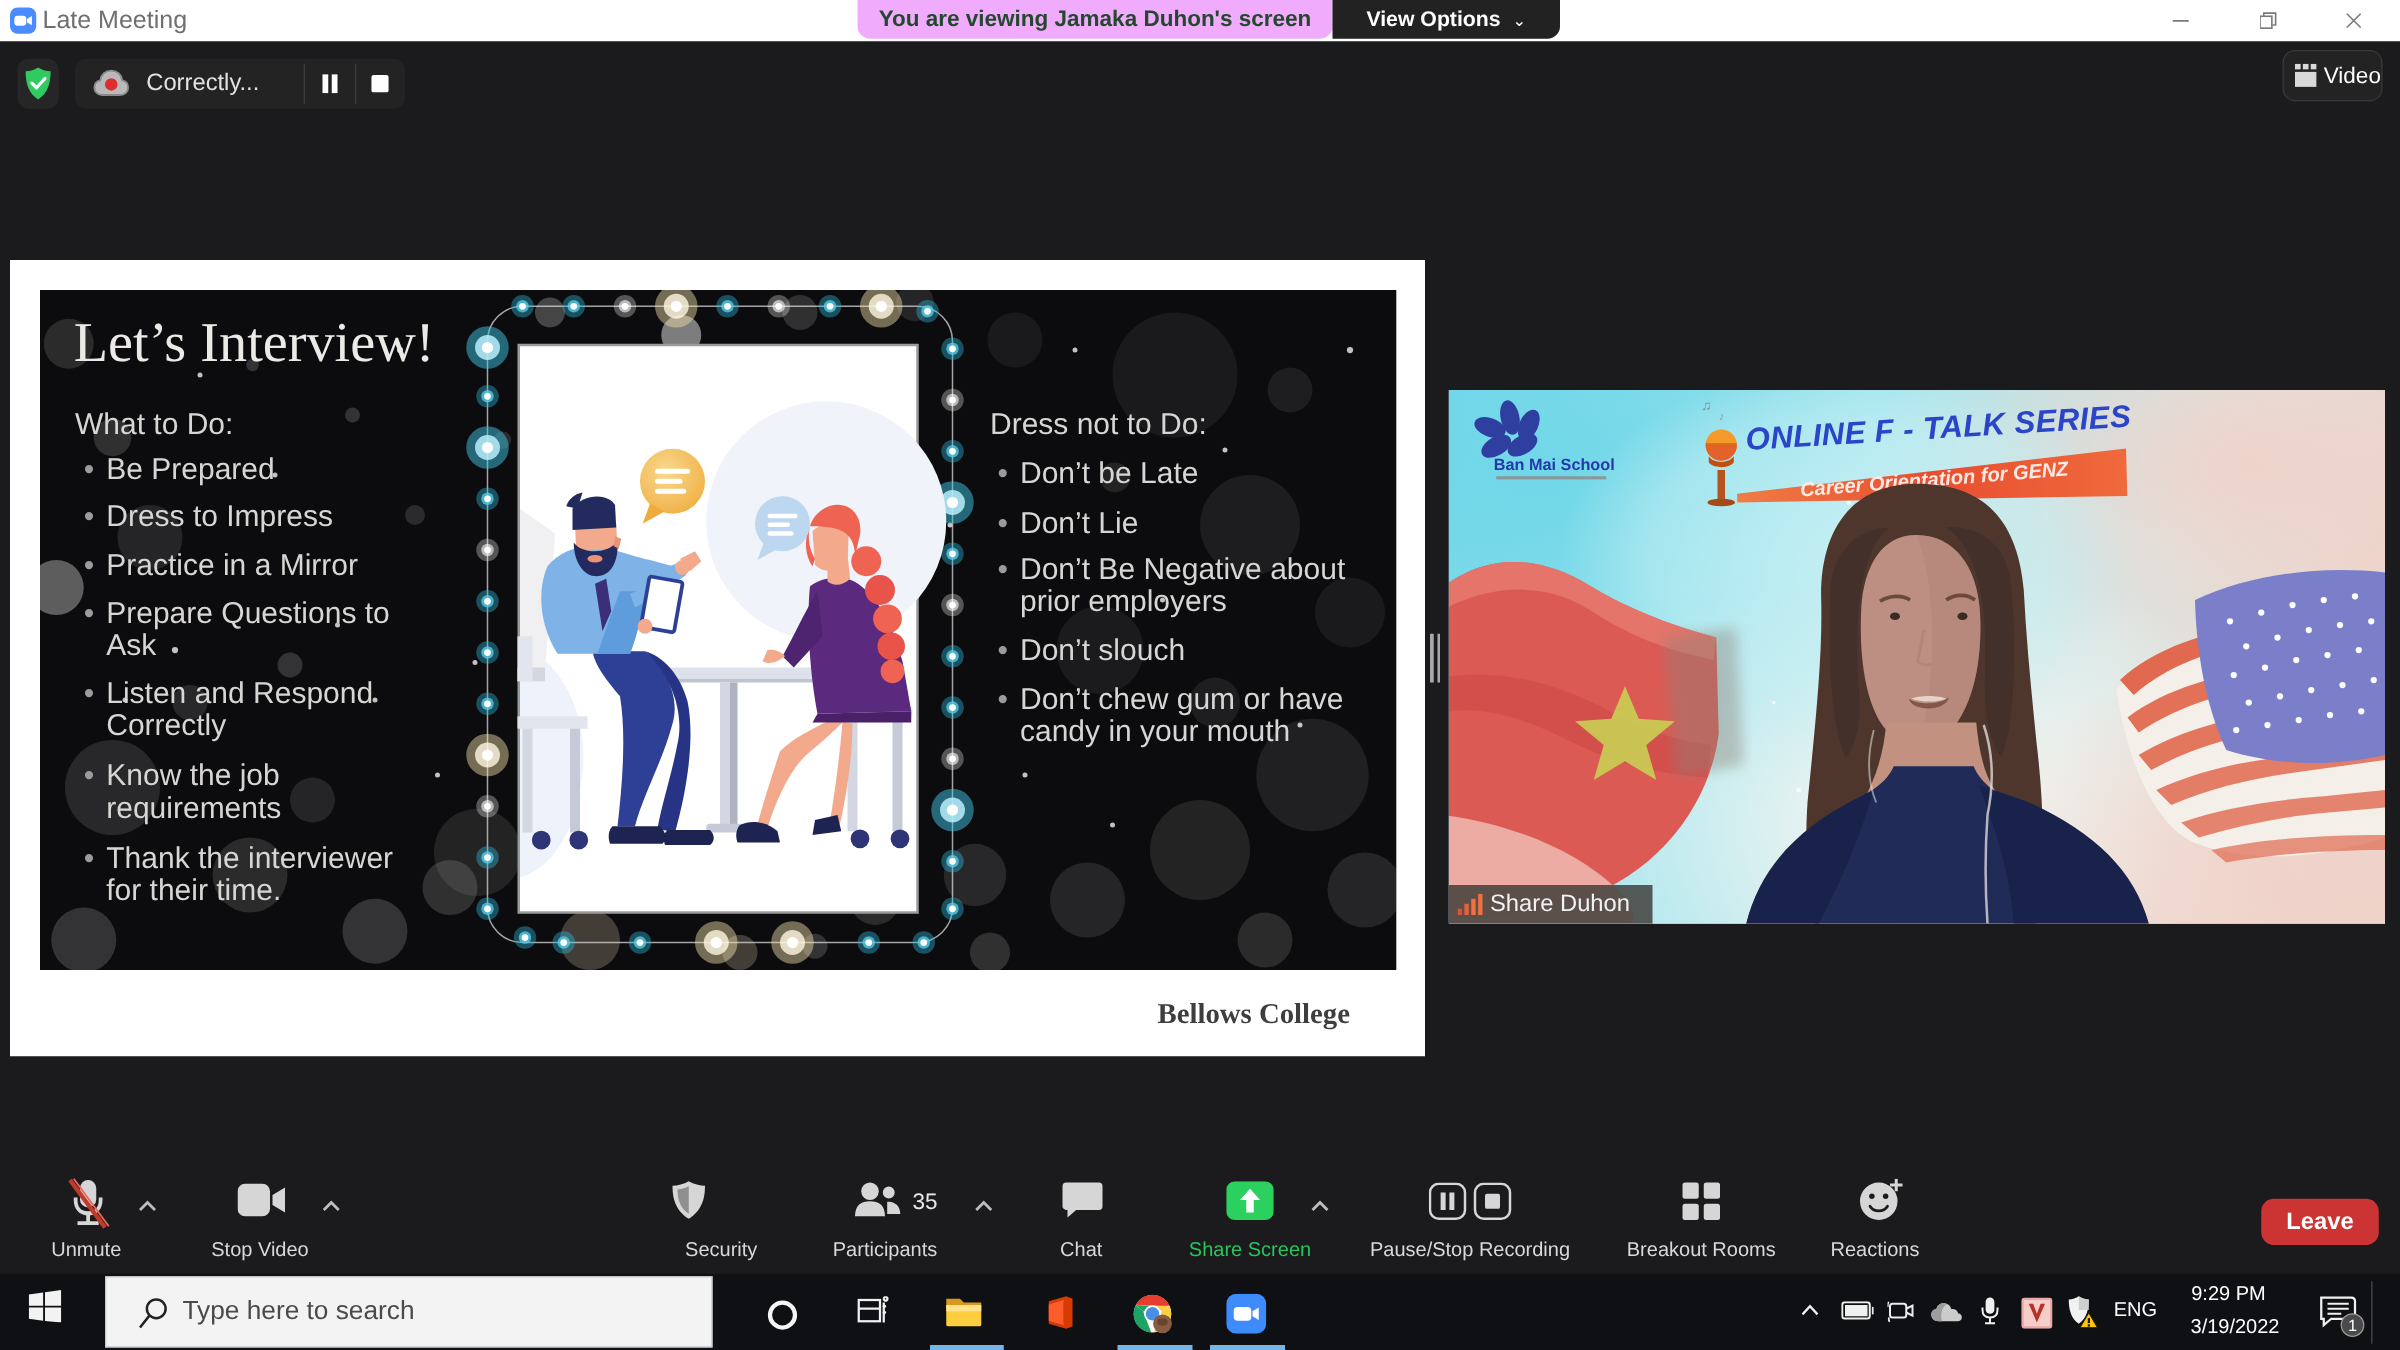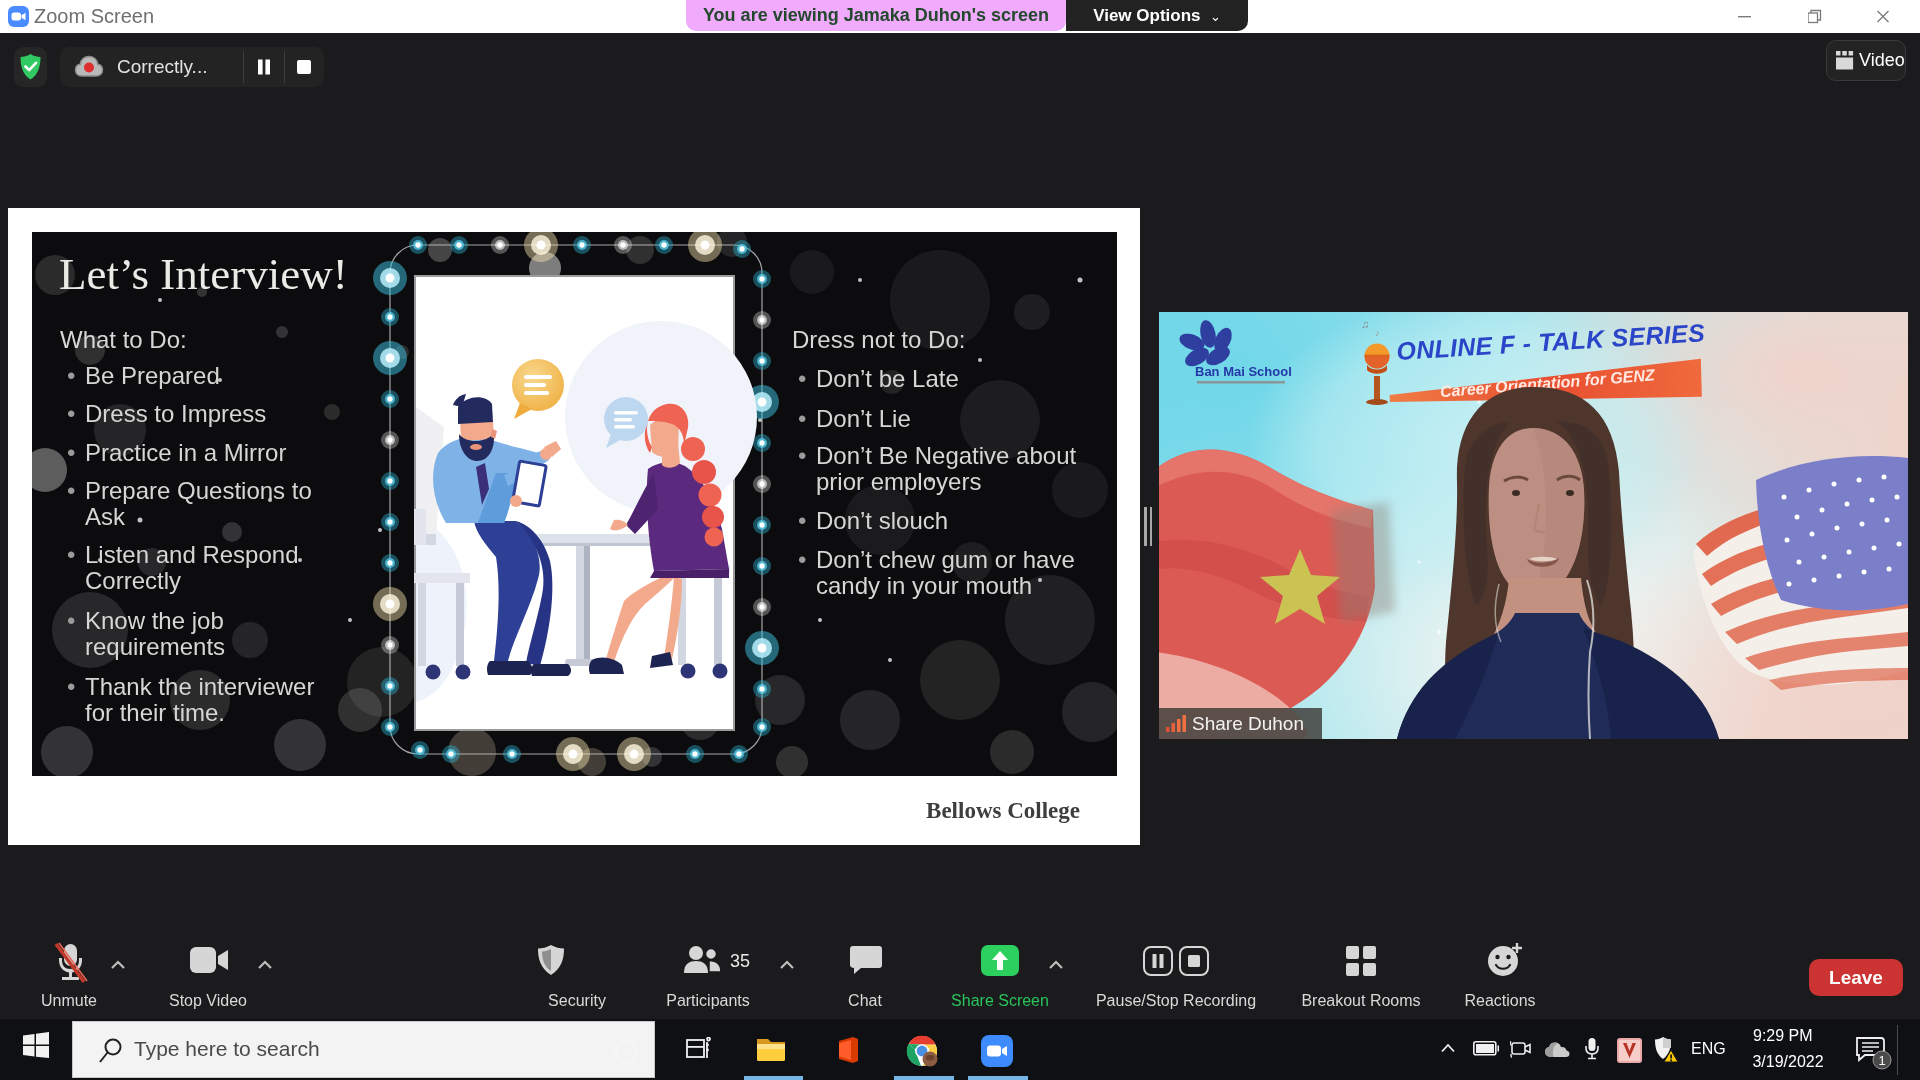--- a/index.html
+++ b/index.html
@@ -32,35 +32,35 @@
   #nametag { position:absolute; left:0px; top:396px; width:163px; height:31px; background:rgba(60,57,54,0.82); }
   #nametag span { position:absolute; left:33px; top:5px; font-size:19px; color:#f2f2f2; white-space:nowrap; }
 
   
   #toolbar { position:absolute; left:0; top:918px; width:1920px; height:102px; background:#1b1b1d; }
   .tblabel { position:absolute; width:220px; top:74px; left:50%; transform:translateX(-50%); font-size:16px; color:#d9d9d9; text-align:center; white-space:nowrap; }
   #leavebtn { position:absolute; left:1809px; top:41px; width:94px; height:37px; background:#cc3333; border-radius:10px; color:#fff; font-weight:bold; font-size:19px; text-align:center; line-height:37px; }
 
   
   #taskbar { position:absolute; left:0; top:1019px; width:1920px; height:61px; background:#0e1013; }
-  #searchbox { position:absolute; left:72px; top:2px; width:583px; height:57px; background:#f3f3f3; border:1px solid #c8c8c8; }
+  #searchbox { position:absolute; left:84px; top:2px; width:486px; height:57px; background:#f3f3f3; border:1px solid #c8c8c8; }
   #searchbox span { position:absolute; left:61px; top:15px; font-size:21px; color:#4a4a4a; }
   .tray { position:absolute; color:#ffffff; font-size:15px; }
 </style>
 </head>
 <body>
 
 <div id="titlebar">
   <div class="zicon">
     <svg width="21" height="21" viewBox="0 0 21 21">
       <rect x="3.5" y="6.5" width="9.5" height="8" rx="2.5" fill="#fff"></rect>
       <path d="M13.5 9.2 L17.5 6.8 L17.5 14.2 L13.5 11.8 Z" fill="#fff"></path>
     </svg>
   </div>
-  <div class="ztitle">Zoom Screen</div>
+  <div class="ztitle">Late Meeting</div>
   <svg class="winbtn" style="left:1738px;" width="14" height="33" viewBox="0 0 14 33">
       <rect x="0" y="16" width="13" height="1.4" fill="#7a7a7a"></rect>
     </svg>
   <svg class="winbtn" style="left:1808px;" width="14" height="33" viewBox="0 0 14 33">
       <rect x="0" y="13" width="9.5" height="9.5" fill="none" stroke="#7a7a7a" stroke-width="1.3"></rect>
       <path d="M3 13 L3 10.5 L12.5 10.5 L12.5 20 L10 20" fill="none" stroke="#7a7a7a" stroke-width="1.3"></path>
     </svg>
   <svg class="winbtn" style="left:1876px;" width="14" height="33" viewBox="0 0 14 33">
       <path d="M1.5 11 L12.5 22 M12.5 11 L1.5 22" stroke="#7a7a7a" stroke-width="1.3"></path>
     </svg>

